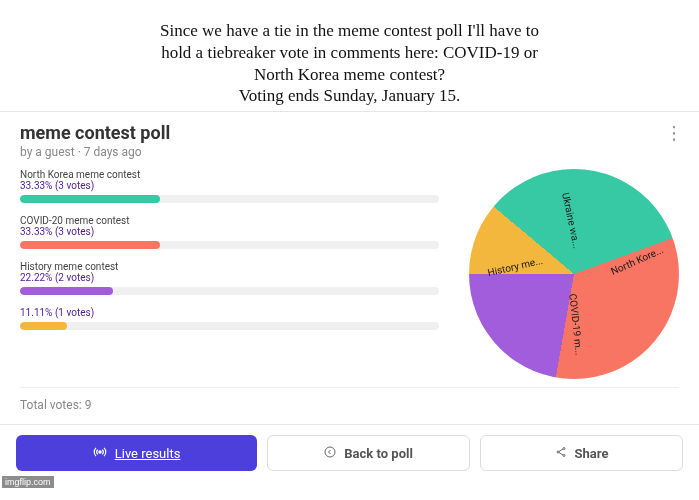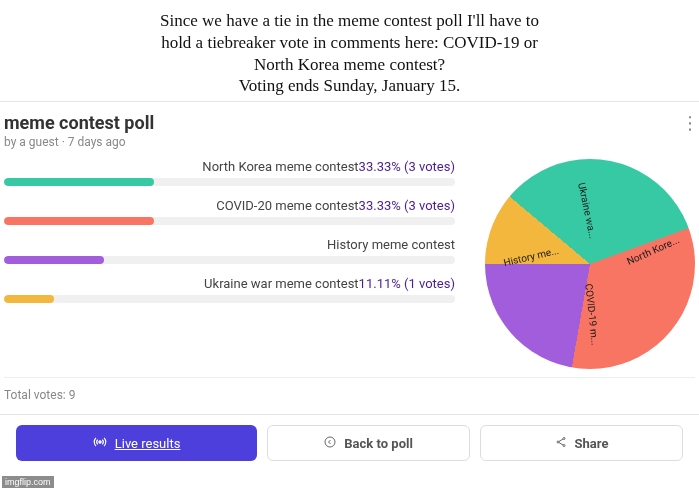--- a/index.html
+++ b/index.html
@@ -5,32 +5,32 @@
     * { margin: 0; padding: 0; box-sizing: border-box; }
     body {
       width: 699px;
       height: 500px;
       background: #fff;
       font-family: -apple-system, BlinkMacSystemFont, "Segoe UI", Roboto, sans-serif;
       position: relative;
     }
     .top-caption {
       text-align: center;
-      padding: 10px 40px 4px;
+      padding: 20px 40px 4px;
       font-family: "Georgia", serif;
       font-size: 17px;
       line-height: 1.28;
       color: #111;
       text-shadow: -1px 0 #fff, 1px 0 #fff, 0 -1px #fff, 0 1px #fff;
       white-space: pre-line;
     }
     .poll-panel {
       border-top: 1px solid #e5e5e5;
       border-bottom: 1px solid #e5e5e5;
-      padding: 10px 4px 12px;
+      padding: 10px 20px 12px;
       position: relative;
     }
     .poll-header {
       position: relative;
       margin-bottom: 10px;
     }
     .poll-title {
       font-size: 18px;
       font-weight: 700;
       color: #333;
@@ -52,24 +52,25 @@
       display: flex;
       gap: 30px;
     }
     .poll-list {
       flex: 1;
       min-width: 0;
     }
     .poll-item { margin-bottom: 12px; }
     .poll-item-row {
       display: flex;
-      justify-content: flex-end;
-      font-size: 13px;
+      justify-content: space-between;
+      font-size: 10px;
       color: #444;
       margin-bottom: 4px;
+      flex-direction: column;
     }
     .poll-item-stat { color: #4c1d95; }
     .bar-track {
       width: 100%;
       height: 8px;
       background: #f0f0f0;
       border-radius: 4px;
       overflow: hidden;
     }
     .bar-fill {
@@ -171,28 +172,28 @@
             <span>COVID-20 meme contest</span>
             <span class="poll-item-stat">33.33% (3 votes)</span>
           </div>
           <div class="bar-track">
             <div class="bar-fill" style="width:33.33%;background:#f87564"></div>
           </div>
         </div>
         <div class="poll-item">
           <div class="poll-item-row">
             <span>History meme contest</span>
+            <span class="poll-item-stat">22.22% (2 votes)</span>
           </div>
           <div class="bar-track">
             <div class="bar-fill" style="width:22.22%;background:#a25ddc"></div>
           </div>
         </div>
         <div class="poll-item">
           <div class="poll-item-row">
-            <span>Ukraine war meme contest</span>
             <span class="poll-item-stat">11.11% (1 votes)</span>
           </div>
           <div class="bar-track">
             <div class="bar-fill" style="width:11.11%;background:#f3b73e"></div>
           </div>
         </div>
       </div>
     <div class="pie-wrap">
       <div class="pie" id="pie" style="background: conic-gradient(from -50deg, rgb(55, 201, 163) 0%, rgb(55, 201, 163) 33.33%, rgb(248, 117, 100) 33.33%, rgb(248, 117, 100) 66.66%, rgb(162, 93, 220) 66.66%, rgb(162, 93, 220) 88.88%, rgb(243, 183, 62) 88.88%, rgb(243, 183, 62) 99.99%);"></div>
       <div class="pie-label" id="pl0" style="top:86px; left:140px; transform:rotate(-24deg);">North Kore...</div>

